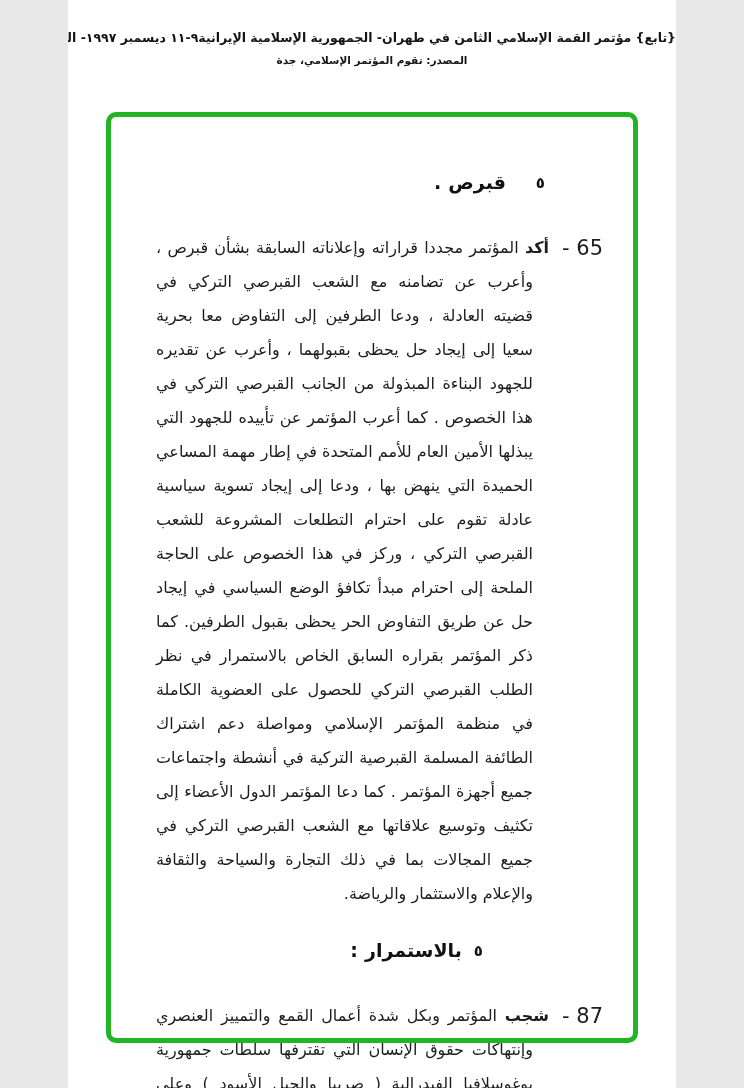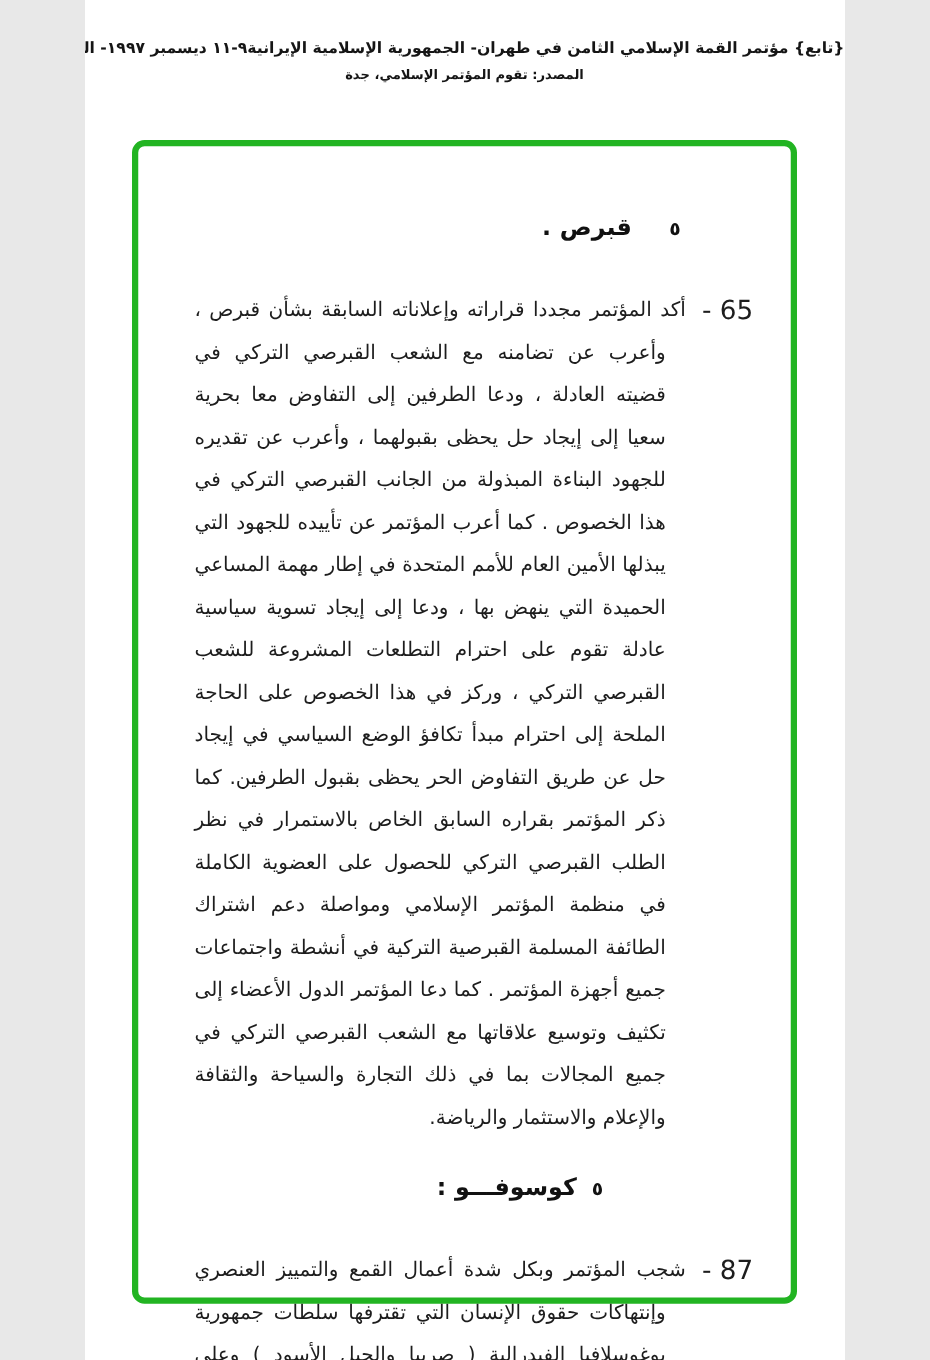--- a/index.html
+++ b/index.html
@@ -38,21 +38,21 @@
   
   .para {
     position:relative; margin-top:36px; padding-right:70px;
     font-size:16px; line-height:34px; text-align:justify;
     text-indent:-16px; color:#1d1d1d;
   }
   .para .pnum {
     position:absolute; right:0; top:0; width:64px; text-indent:0;
     font-size:21px; text-align:right; white-space:nowrap;
   }
-  .para b { font-weight:normal; }
+  .para b { font-weight:bold; }
   
   .page-number {
     position:absolute; bottom:14px; left:0; right:0; text-align:center;
     font-size:13px; font-weight:bold; color:#222;
   }
 </style>
 </head>
 <body>
 
 <div class="page">
@@ -73,21 +73,21 @@
       <p class="para">
         <span class="pnum">65 -</span>
         <b>أكد</b>
         <span>المؤتمر مجددا قراراته وإعلاناته السابقة بشأن قبرص ، وأعرب عن تضامنه مع الشعب القبرصي التركي في قضيته العادلة ، ودعا الطرفين إلى التفاوض معا بحرية سعيا إلى إيجاد حل يحظى بقبولهما ، وأعرب عن تقديره للجهود البناءة المبذولة من الجانب القبرصي التركي في هذا الخصوص .  كما أعرب المؤتمر عن تأييده للجهود التي يبذلها الأمين العام للأمم المتحدة في إطار مهمة المساعي الحميدة التي ينهض بها ، ودعا إلى إيجاد تسوية سياسية عادلة تقوم على احترام التطلعات المشروعة للشعب القبرصي التركي ، وركز في هذا الخصوص على الحاجة الملحة إلى احترام مبدأ تكافؤ الوضع السياسي في إيجاد حل عن طريق التفاوض الحر يحظى بقبول الطرفين.  كما ذكر المؤتمر بقراره السابق الخاص بالاستمرار في نظر الطلب القبرصي التركي للحصول على العضوية الكاملة في منظمة المؤتمر الإسلامي ومواصلة دعم اشتراك الطائفة المسلمة القبرصية التركية في أنشطة واجتماعات جميع أجهزة المؤتمر .  كما دعا المؤتمر الدول الأعضاء إلى تكثيف وتوسيع علاقاتها مع الشعب القبرصي التركي في جميع المجالات بما في ذلك التجارة والسياحة والثقافة والإعلام والاستثمار والرياضة.</span>
       </p>
     </section>
 
     <section>
       <div class="heading heading-kosovo">
         <span class="bullet">٥</span>
-        <span class="htitle">كوسوفـــو</span>
+        <span class="htitle">بالاستمرار</span>
         <span class="hpunct">:</span>
       </div>
       <p class="para">
         <span class="pnum">87 -</span>
         <b>شجب</b>
         <span>المؤتمر وبكل شدة أعمال القمع والتمييز العنصري وإنتهاكات حقوق الإنسان التي تقترفها سلطات جمهورية يوغوسلافيا الفيدرالية ( صربيا والجبل الأسود ) وعلى نطاق واسع ضد الشعب الألباني الأعزل . ودعا المجتمع الدولي إلى إتخاذ الإجراءات الضرورية لوقف جميع إنتهاكات حقوق الإنسان ضد الألبانيين في كوسوفو على الفور وإلغاء جميع التشريعات التمييزية التي أصبحت سارية المفعول منذ عام 1989م .</span>
       </p>
     </section>
 
   </div>

